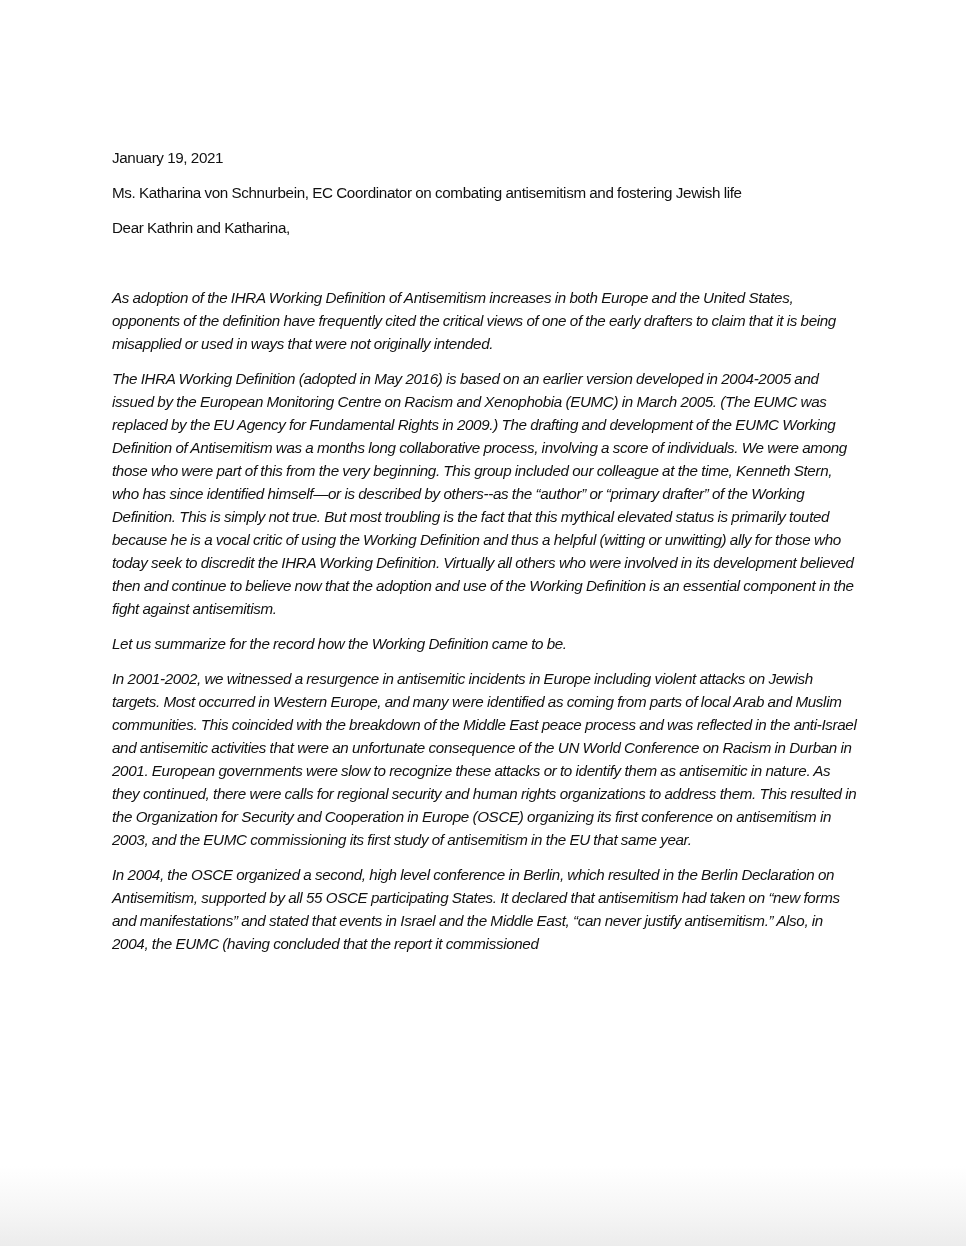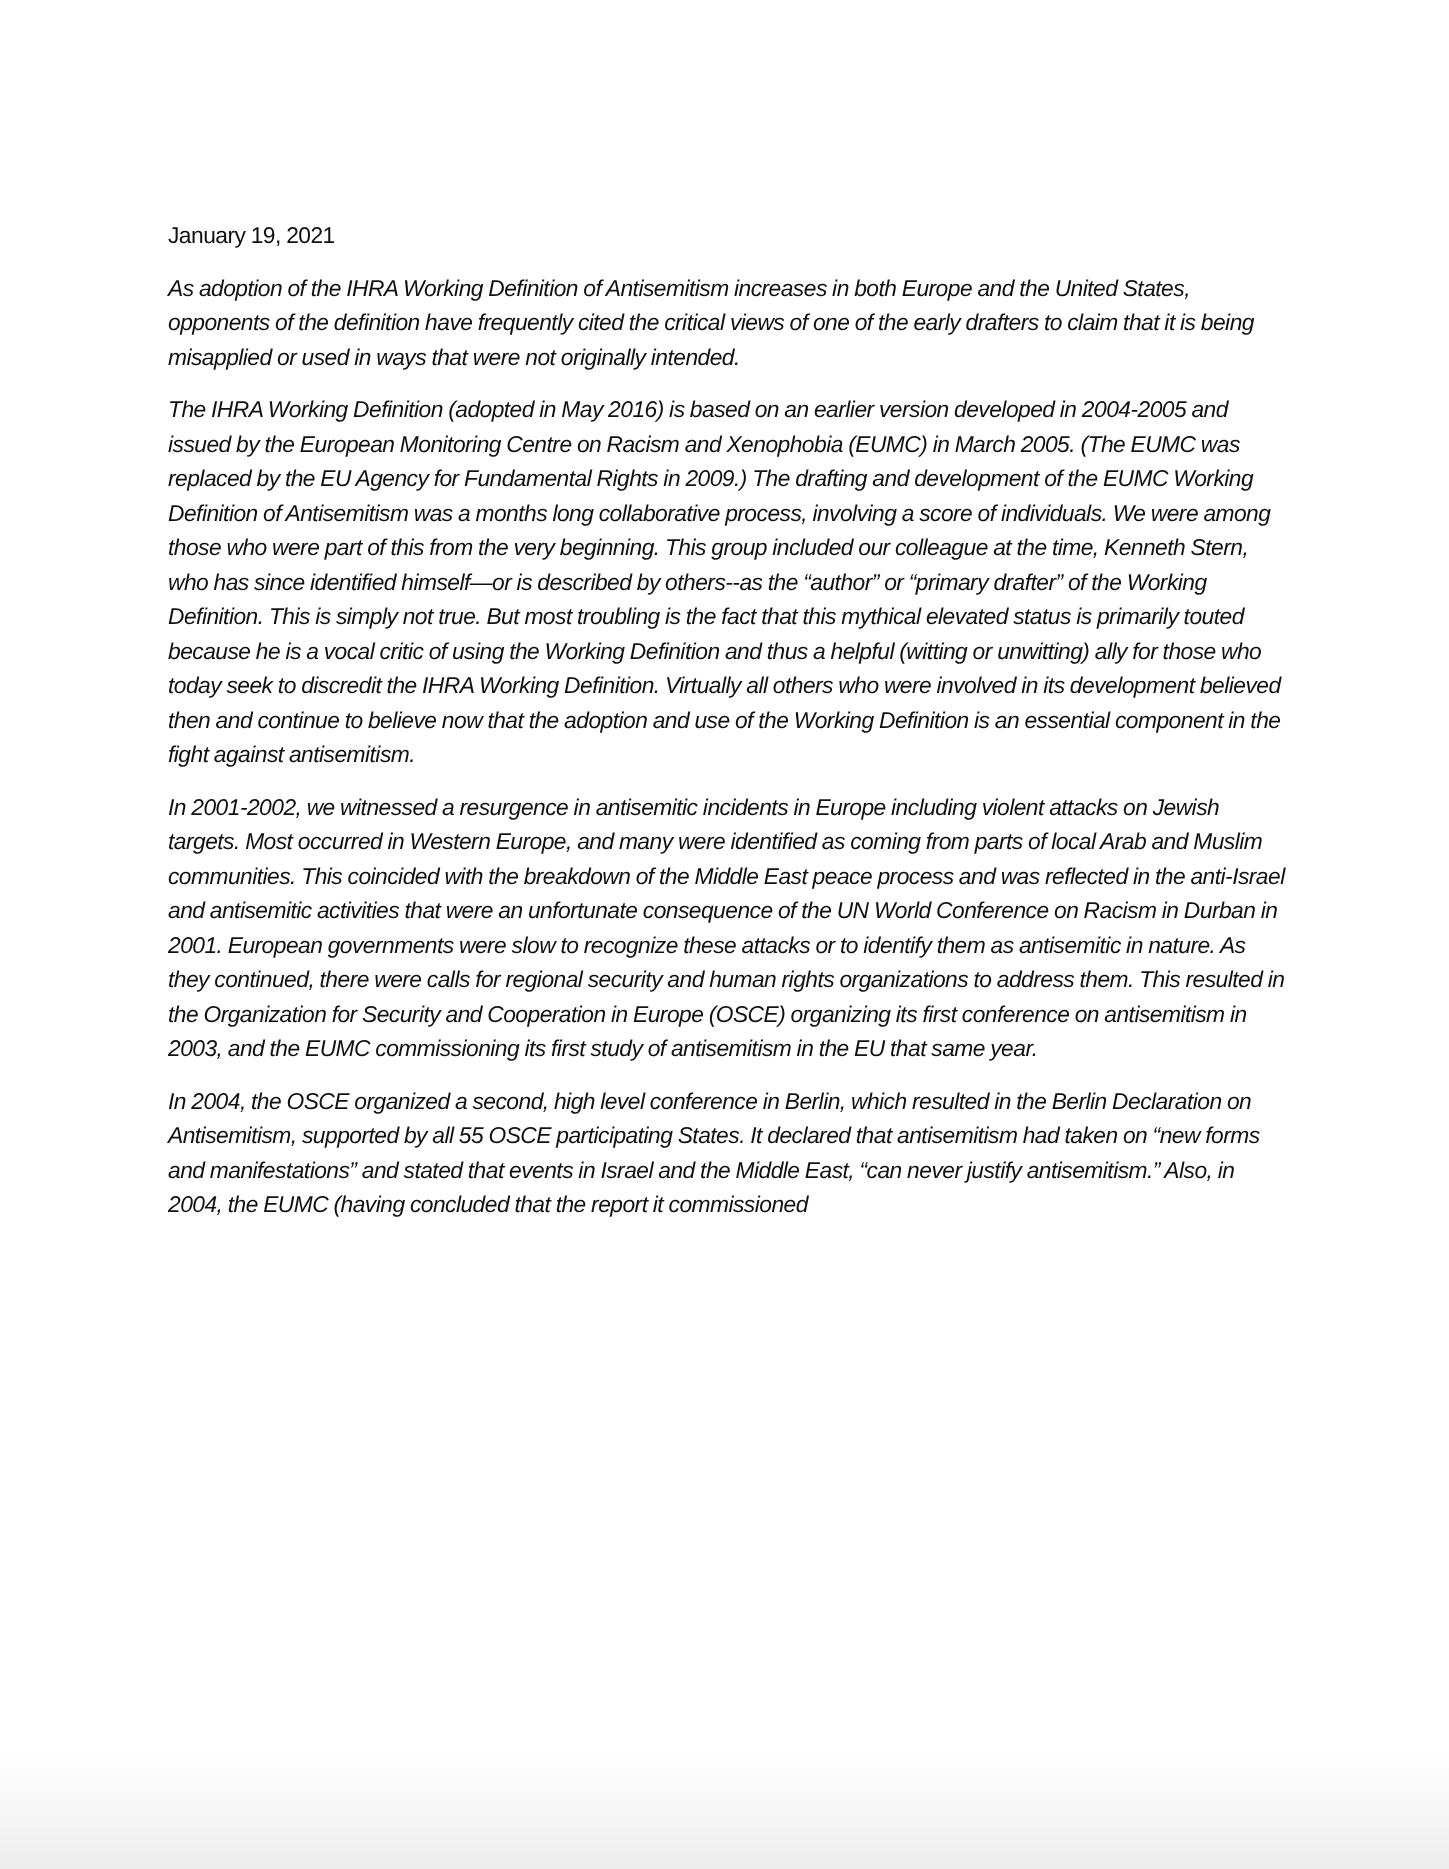--- a/index.html
+++ b/index.html
@@ -55,19 +55,22 @@
       background: linear-gradient(to bottom, rgba(255,255,255,0) 0%, rgba(245,245,245,1) 60%, rgba(236,236,236,1) 100%);
       pointer-events: none;
     }
   </style>
 </head>
 <body>
 
 <div class="page">
   <div class="content">
     <p class="header-line">January 19, 2021</p>
+    <p class="header-line">Ms. Katharina von Schnurbein, EC Coordinator on combating antisemitism and fostering Jewish life</p>
+    <p class="salutation">Dear Kathrin and Katharina,</p>
     <p class="para">As adoption of the IHRA Working Definition of Antisemitism increases in both Europe and the United States, opponents of the definition have frequently cited the critical views of one of the early drafters to claim that it is being misapplied or used in ways that were not originally intended.</p>
     <p class="para">The IHRA Working Definition (adopted in May 2016) is based on an earlier version developed in 2004-2005 and issued by the European Monitoring Centre on Racism and Xenophobia (EUMC) in March 2005. (The EUMC was replaced by the EU Agency for Fundamental Rights in 2009.) The drafting and development of the EUMC Working Definition of Antisemitism was a months long collaborative process, involving a score of individuals. We were among those who were part of this from the very beginning. This group included our colleague at the time, Kenneth Stern, who has since identified himself—or is described by others--as the “author” or “primary drafter” of the Working Definition. This is simply not true. But most troubling is the fact that this mythical elevated status is primarily touted because he is a vocal critic of using the Working Definition and thus a helpful (witting or unwitting) ally for those who today seek to discredit the IHRA Working Definition. Virtually all others who were involved in its development believed then and continue to believe now that the adoption and use of the Working Definition is an essential component in the fight against antisemitism.</p>
+    <p class="para">Let us summarize for the record how the Working Definition came to be.</p>
     <p class="para">In 2001-2002, we witnessed a resurgence in antisemitic incidents in Europe including violent attacks on Jewish targets. Most occurred in Western Europe, and many were identified as coming from parts of local Arab and Muslim communities. This coincided with the breakdown of the Middle East peace process and was reflected in the anti-Israel and antisemitic activities that were an unfortunate consequence of the UN World Conference on Racism in Durban in 2001. European governments were slow to recognize these attacks or to identify them as antisemitic in nature. As they continued, there were calls for regional security and human rights organizations to address them. This resulted in the Organization for Security and Cooperation in Europe (OSCE) organizing its first conference on antisemitism in 2003, and the EUMC commissioning its first study of antisemitism in the EU that same year.</p>
     <p class="para">In 2004, the OSCE organized a second, high level conference in Berlin, which resulted in the Berlin Declaration on Antisemitism, supported by all 55 OSCE participating States. It declared that antisemitism had taken on “new forms and manifestations” and stated that events in Israel and the Middle East, “can never justify antisemitism.” Also, in 2004, the EUMC (having concluded that the report it commissioned</p>
   </div>
   <div class="bottom-fade"></div>
 </div>
 
 </body></html>

